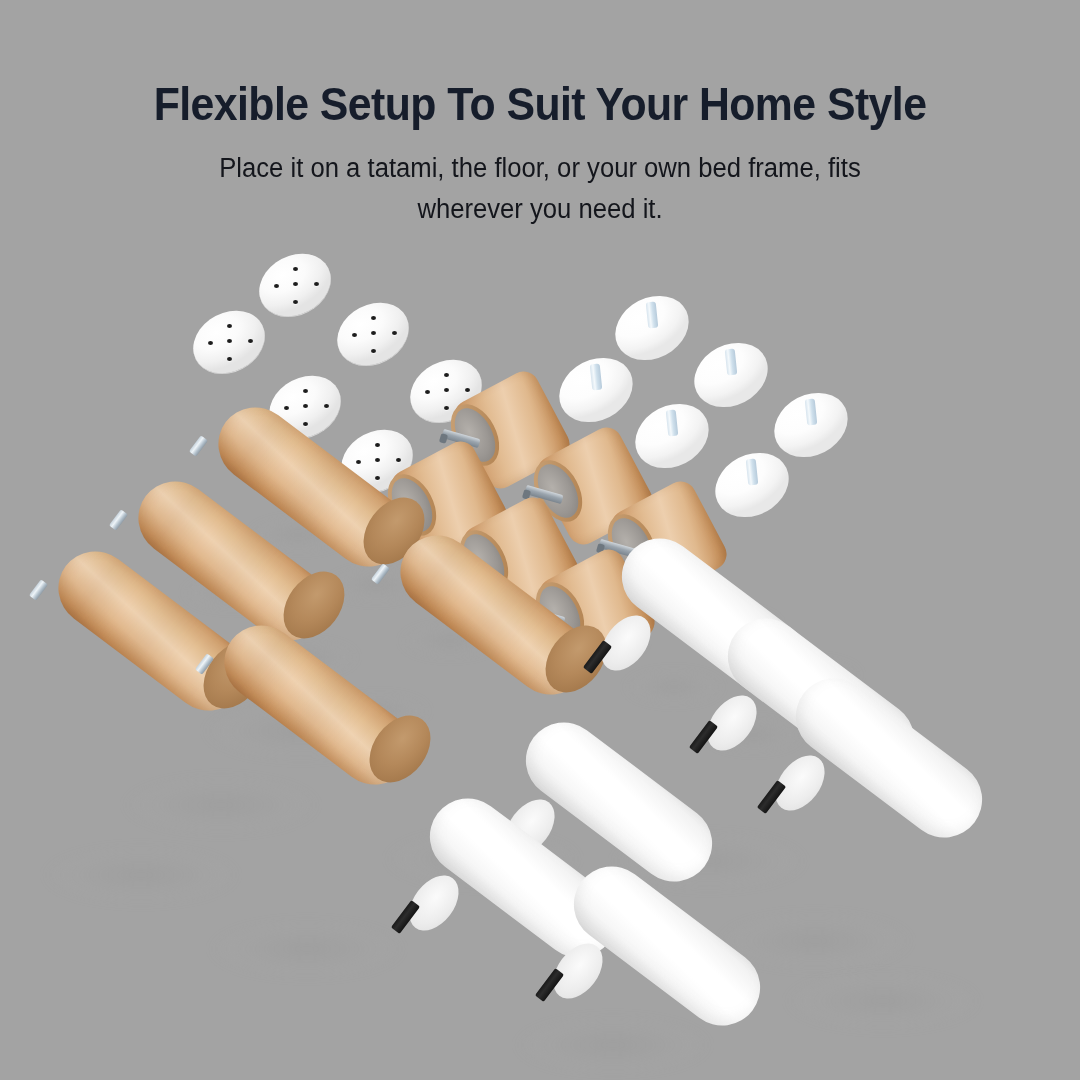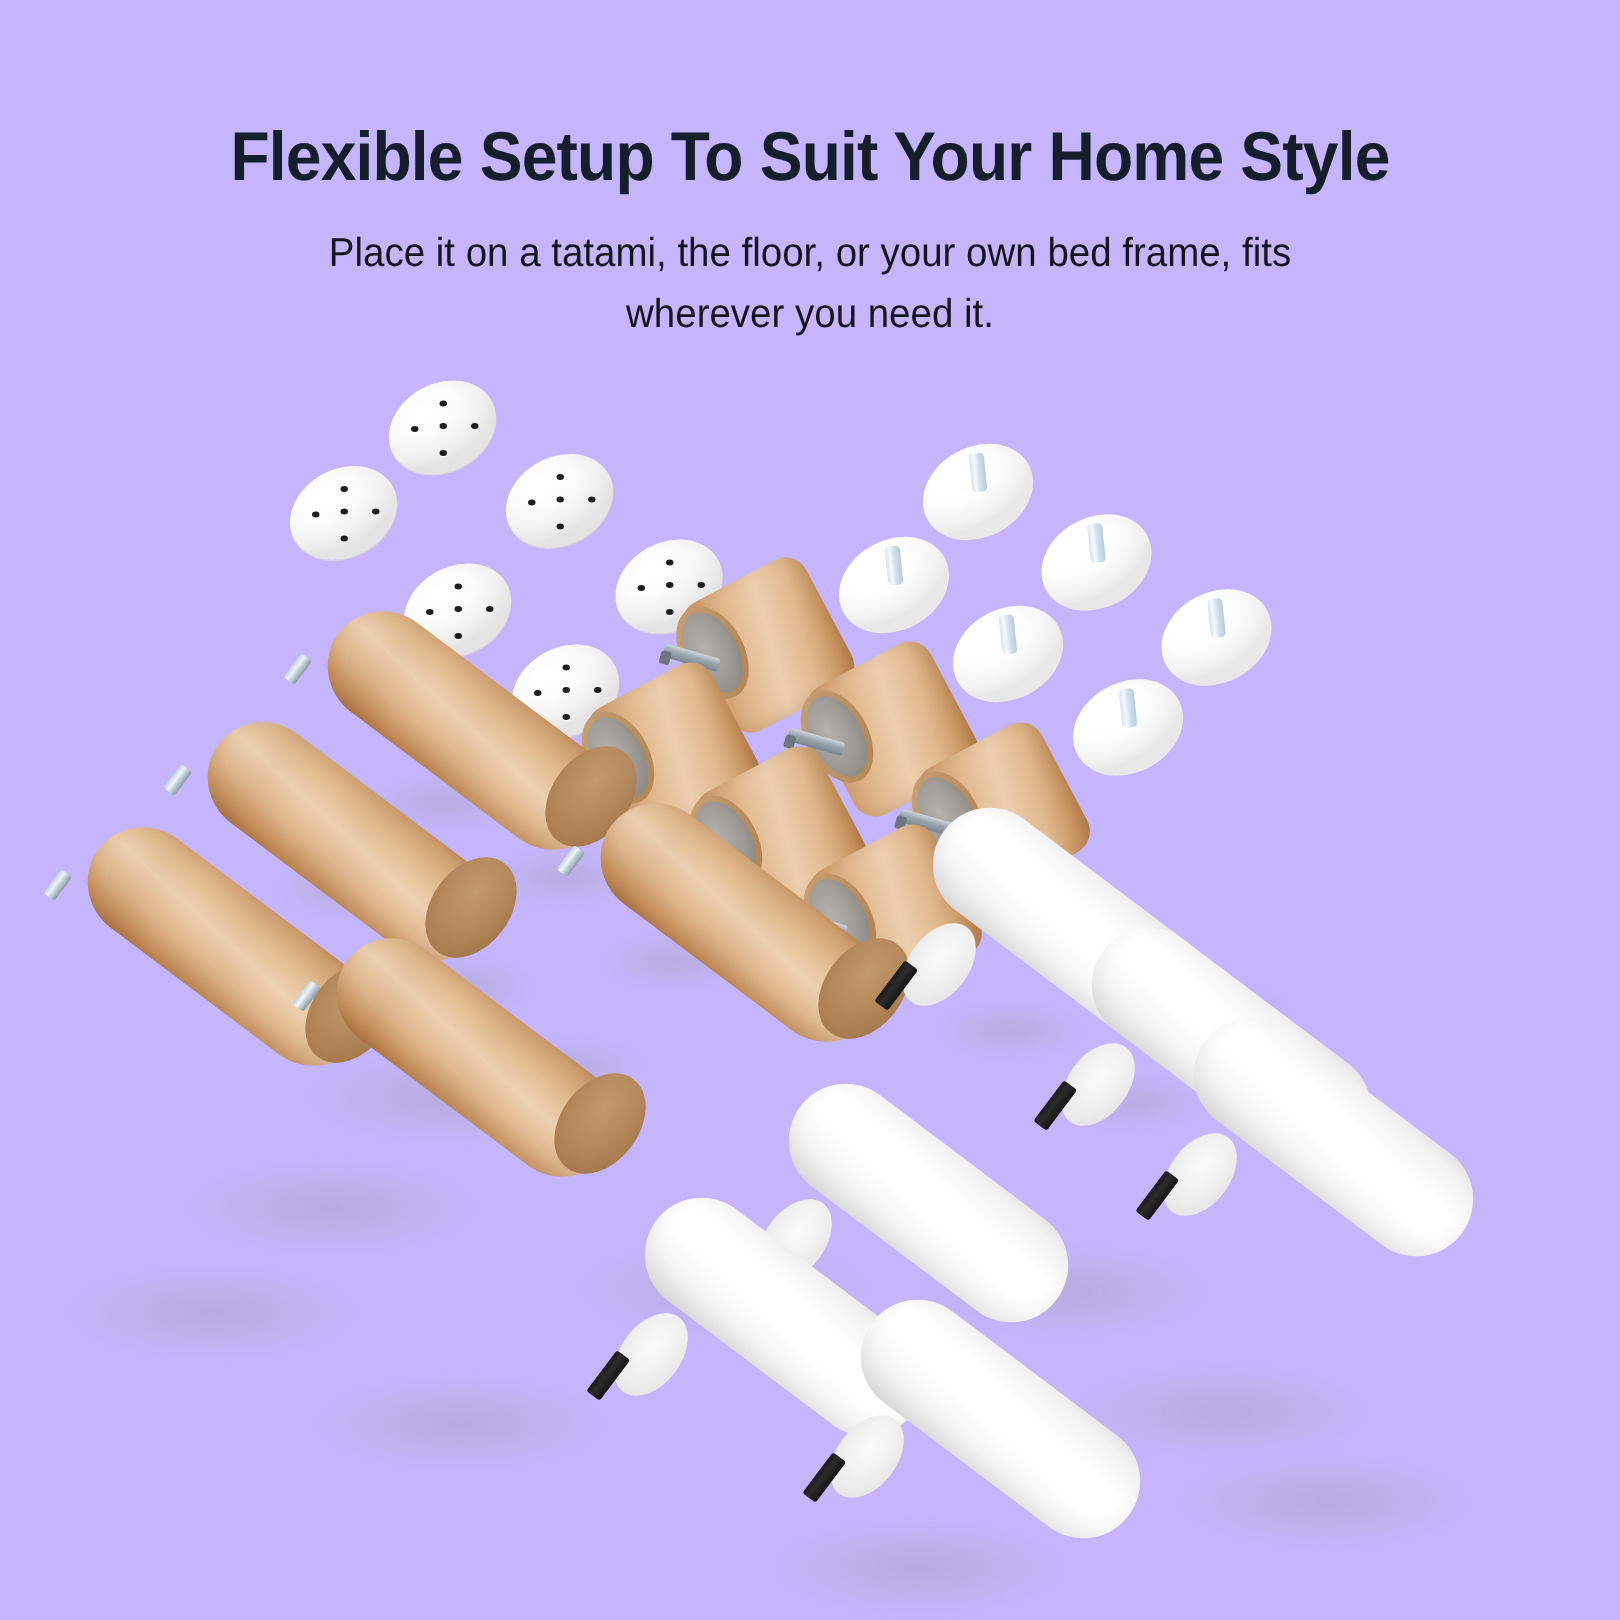--- a/index.html
+++ b/index.html
@@ -2,21 +2,21 @@
 <html><head>
 <meta charset="utf-8">
 <style>
   html,body{margin:0;padding:0;}
   body{
     width:1080px;height:1080px;
     background:#ffffff;
     font-family:"Liberation Sans","DejaVu Sans",sans-serif;
     overflow:hidden;position:relative;
   }
-  .page{position:relative;width:1080px;height:1080px;background:#c4b5fd;overflow:hidden;}
+  .page{position:relative;width:1080px;height:1080px;background:#a3a3a3;overflow:hidden;}
 
   
   .header{position:absolute;left:0;top:0;width:1080px;text-align:center;}
   .headline{
     margin:0;padding-top:78px;
     font-size:46px;line-height:52px;
     font-weight:700;letter-spacing:-0.6px;
     color:#161d2b;
     transform:scaleX(0.93);transform-origin:center top;
     white-space:nowrap;

